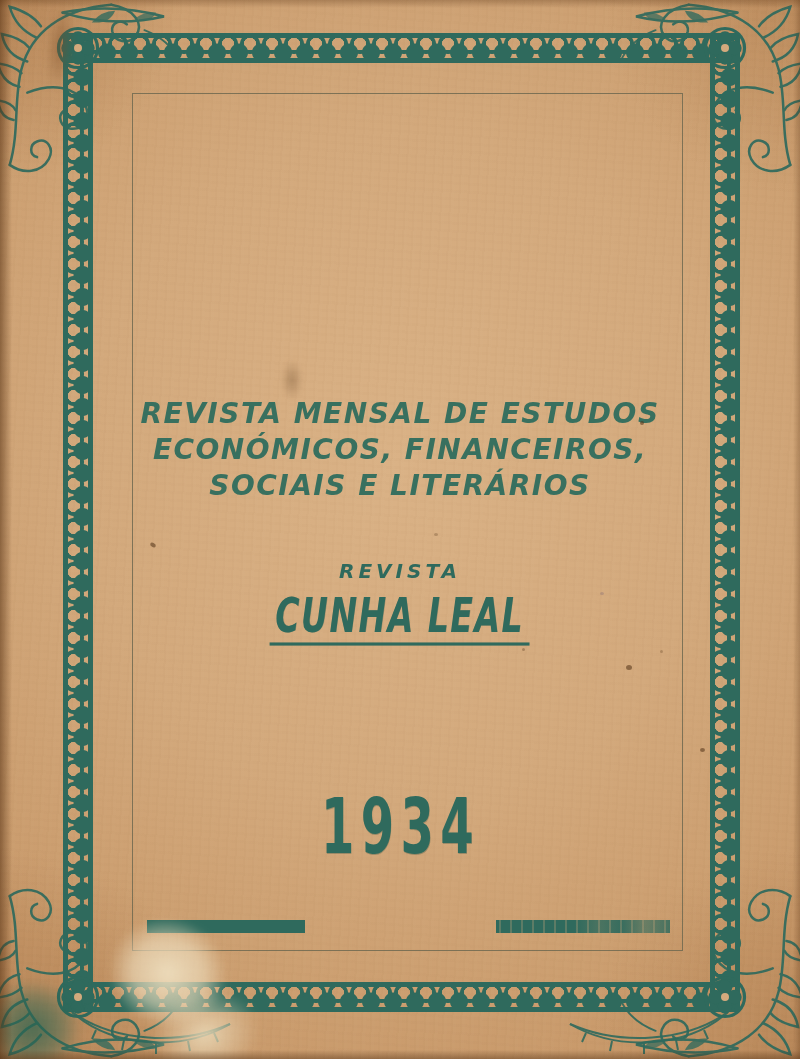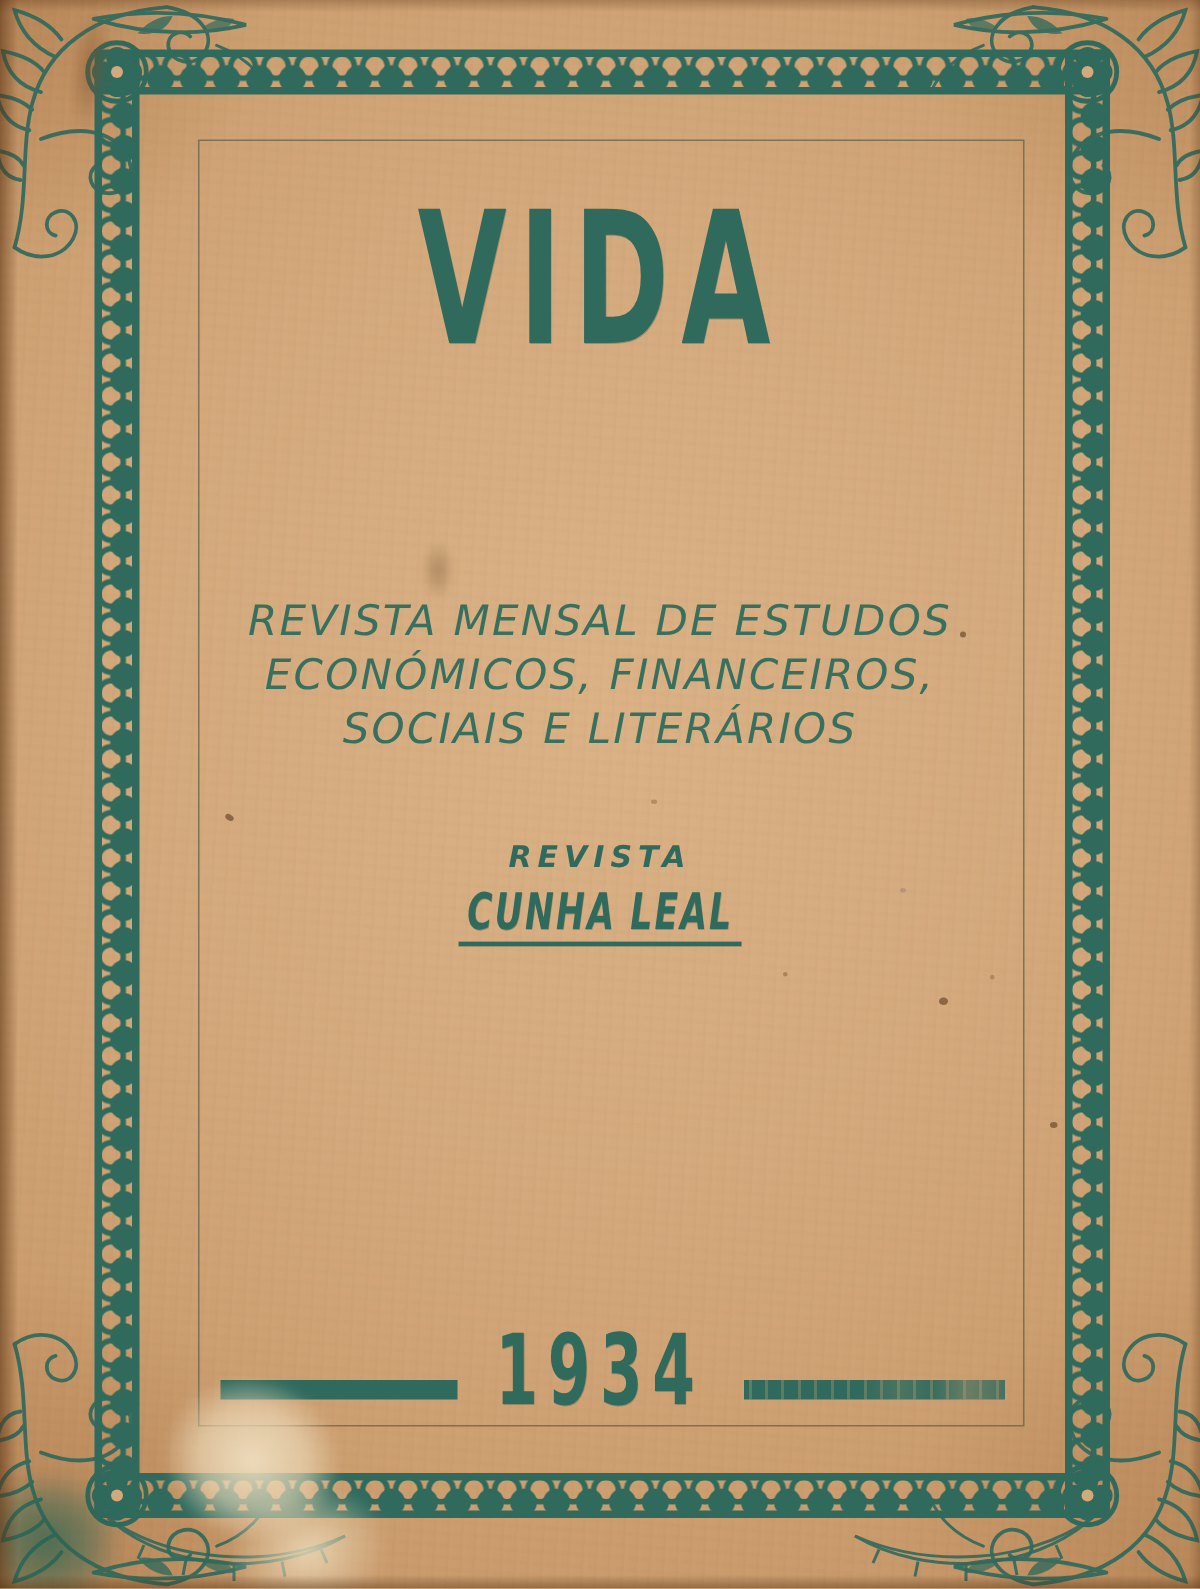--- a/index.html
+++ b/index.html
@@ -71,26 +71,26 @@
   
   .content{position:absolute;inset:0;z-index:20;color:var(--ink);}
   .content .row{position:absolute;left:0;right:0;text-align:center;white-space:nowrap;}
   .deco{display:inline-block;transform-origin:top center;font-weight:bold;
     text-shadow:0.5px 0.5px 0 rgba(31,74,63,.30);}
   .t-vida{top:125px;font-size:96px;line-height:1;}
   .t-vida .deco{transform:scale(.80,1.28);letter-spacing:10px;}
   .t-cont{top:260px;font-size:70px;line-height:1;}
   .t-cont .deco{transform:scale(.77,1.50);letter-spacing:3px;}
   .subtitle{top:396px;font-size:28px;line-height:36px;font-style:italic;
-    letter-spacing:1.5px;color:var(--ink-soft);font-weight:400;}
+    letter-spacing:1.5px;color:var(--ink-soft);font-weight:700;}
   .director-label{top:559px;font-size:20px;font-style:italic;font-weight:bold;letter-spacing:4px;}
-  .director-name{top:591px;font-size:32px;font-style:italic;line-height:1;}
+  .director-name{top:591px;font-size:46px;font-style:italic;line-height:1;}
   .director-name .deco{transform:scale(.72,1.05);font-weight:600;letter-spacing:2px;
     border-bottom:3px solid var(--ink);padding:0 8px 3px;}
-  .t-year{top:882px;font-size:51px;line-height:1;}
+  .t-year{top:788px;font-size:60px;line-height:1;}
   .t-year .deco{transform:scale(.80,1.28);letter-spacing:8px;}
   .bar{position:absolute;height:13px;background:var(--ink);z-index:21;}
   .bar-left{left:147px;top:920px;width:158px;}
   .bar-right{left:496px;top:920px;width:174px;
     background:
       repeating-linear-gradient(90deg, rgba(212,170,125,0) 0 3px, rgba(212,170,125,.28) 3px 5px, rgba(212,170,125,0) 5px 11px),
       linear-gradient(90deg, var(--ink) 0 45%, rgba(47,106,93,.82) 60%, rgba(47,106,93,.95) 72%, rgba(47,106,93,.62) 86%, rgba(47,106,93,.85) 100%);}
 
   
   .stain{position:absolute;z-index:40;pointer-events:none;}
@@ -195,21 +195,20 @@
   <svg class="medallion mbl" viewBox="0 0 46 46">
       <use href="#g-medallion"></use>
     </svg>
   <svg class="medallion mbr" viewBox="0 0 46 46">
       <use href="#g-medallion"></use>
     </svg>
 
   <div class="inner-frame"></div>
 
   <div class="content">
-    <div class="row t-vida"><span class="deco">VIDA</span></div>
 
     <div class="row subtitle">
       <div>REVISTA MENSAL DE ESTUDOS</div>
       <div>ECONÓMICOS, FINANCEIROS,</div>
       <div>SOCIAIS E LITERÁRIOS</div>
     </div>
 
     <div class="row director-label">REVISTA</div>
     <div class="row director-name"><span class="deco">CUNHA LEAL</span></div>
 

